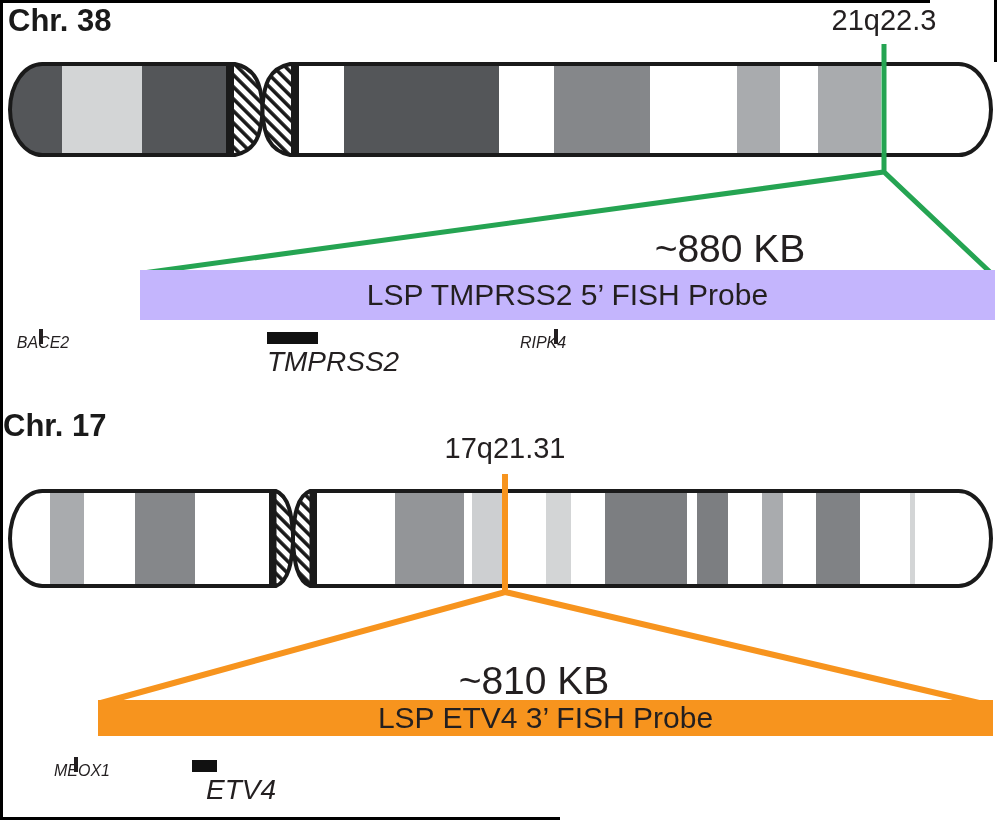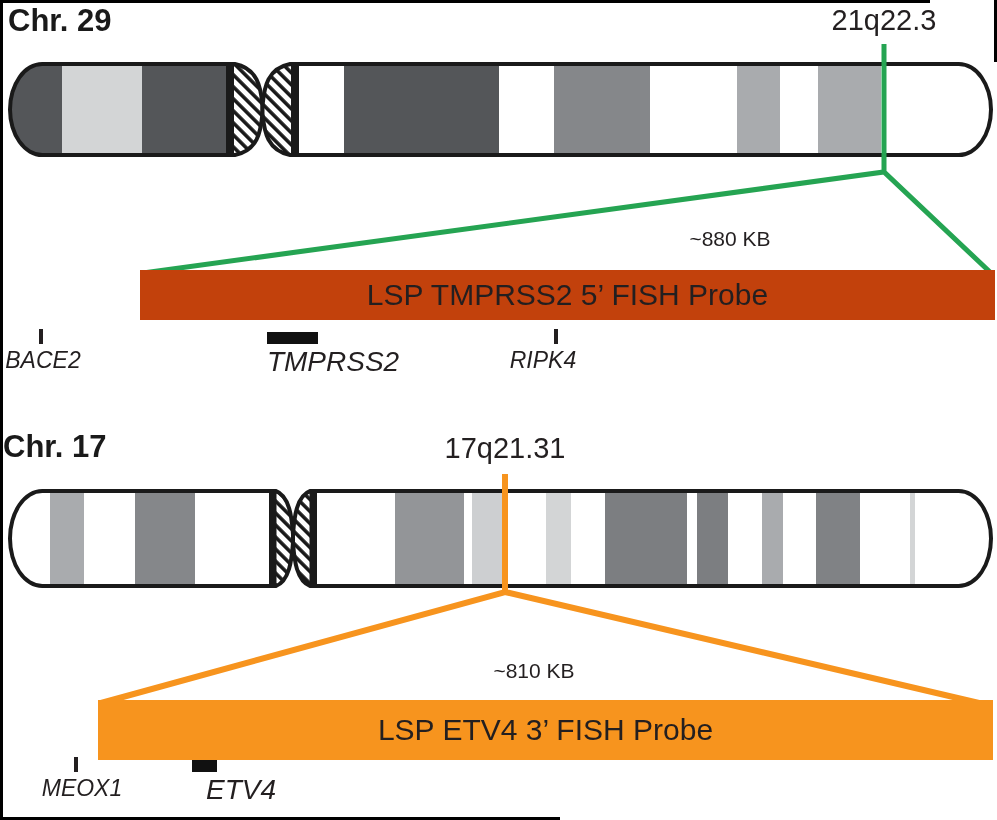--- a/index.html
+++ b/index.html
@@ -11,25 +11,25 @@
   
   .frame{position:absolute;background:#000;z-index:30;}
   #frame-top{left:0;top:0;width:930px;height:3px;}
   #frame-left{left:0;top:0;width:3px;height:820px;}
   #frame-bottom{left:0;top:817px;width:560px;height:3px;}
   #frame-right{left:994px;top:0;width:3px;height:62px;}
 
   
   .chrom-title{position:absolute;font-weight:bold;font-size:31px;color:#1A1A1A;z-index:12;}
   #chr21-title{left:8px;top:3px;}
-  #chr17-title{left:3px;top:429px;}
+  #chr17-title{left:3px;top:408px;}
   .locus-label{position:absolute;font-size:29px;transform:translateX(-50%);z-index:12;}
   #chr21-locus{left:884px;top:4px;}
   #chr17-locus{left:505px;top:432px;}
-  .kb-label{position:absolute;font-size:21px;transform:translateX(-50%);z-index:12;}
+  .kb-label{position:absolute;font-size:39px;transform:translateX(-50%);z-index:12;}
   #chr21-kb{left:730px;top:227px;}
   #chr17-kb{left:506px;top:659px;margin-left:28px;}
 
   
   .chromosome{position:absolute;left:8px;width:985px;z-index:2;}
   #chr21-chrom{top:62px;height:95px;}
   #chr17-chrom{top:489px;height:99px;}
   .arm{
     position:absolute;top:0;bottom:0;box-sizing:border-box;
     border:4px solid #1A1A1A;background:#fff;overflow:hidden;
@@ -47,41 +47,41 @@
 
   
   #connectors{position:absolute;left:0;top:0;width:997px;height:820px;z-index:6;pointer-events:none;}
 
   
   .probe-box{
     position:absolute;display:flex;align-items:center;justify-content:center;
     font-size:30px;color:#231F20;z-index:8;
   }
   #chr21-probe{left:140px;top:270px;width:855px;height:50px;}
-  #chr17-probe{left:98px;top:700px;width:895px;height:60px;}
+  #chr17-probe{left:98px;top:700px;width:895px;height:36px;}
 
   
   .gene-row{position:absolute;left:0;width:997px;z-index:12;}
   #chr21-genes{top:329px;height:60px;}
   #chr17-genes{top:757px;height:60px;}
   .gene-tick{position:absolute;top:0;width:3.5px;height:15px;background:#231F20;}
   .gene-bar{position:absolute;top:3px;height:12px;background:#111111;}
   .gene-label{position:absolute;font-style:italic;transform:translateX(-50%);white-space:nowrap;}
-  .gene-label.small{top:18px;font-size:23px;}
+  .gene-label.small{top:5px;font-size:16px;}
   .gene-label.large{top:17px;font-size:28px;}
 </style>
 </head>
 <body>
 
 <div class="frame" id="frame-top"></div>
 <div class="frame" id="frame-left"></div>
 <div class="frame" id="frame-bottom"></div>
 <div class="frame" id="frame-right"></div>
 
-<div class="chrom-title" id="chr21-title">Chr. 29</div>
+<div class="chrom-title" id="chr21-title">Chr. 38</div>
 <div class="locus-label" id="chr21-locus">21q22.3</div>
 
 <div class="chromosome" id="chr21-chrom">
   <div class="arm p-arm" id="chr21-p" style="background: rgb(84, 86, 89);">
       <div class="band" style="left: 23.4%; width: 37.4%; background: rgb(211, 213, 214);"></div>
     </div>
   <svg class="centromere" id="chr21-cen" viewBox="0 0 65 95" preserveAspectRatio="none">
     <defs>
       <pattern id="hatch21" width="8.5" height="8.5" patternUnits="userSpaceOnUse" patternTransform="rotate(-45)">
         <rect width="8.5" height="8.5" fill="#ffffff"></rect>
@@ -94,21 +94,21 @@
   <div class="arm q-arm" id="chr21-q">
       <div class="band" style="left: 6.45%; width: 22.6%; background: rgb(84, 86, 89);"></div>
       <div class="band" style="left: 36.96%; width: 13.9%; background: rgb(133, 135, 138);"></div>
       <div class="band" style="left: 63.47%; width: 6.3%; background: rgb(169, 171, 174);"></div>
       <div class="band" style="left: 75.21%; width: 9.17%; background: rgb(169, 171, 174);"></div>
     </div>
 </div>
 
 <div class="kb-label" id="chr21-kb">~880 KB</div>
 
-<div class="probe-box" id="chr21-probe" style="background: #c2410c;">
+<div class="probe-box" id="chr21-probe" style="background: #c4b5fd;">
   <span>LSP TMPRSS2 5’ FISH Probe</span>
 </div>
 
 <div class="gene-row" id="chr21-genes">
     <div class="gene-tick" style="left: 39.25px;"></div>
     <div class="gene-label small" style="left: 43px;">BACE2</div>
     <div class="gene-bar" style="left: 266.5px; width: 51px;"></div>
     <div class="gene-label large" style="left: 293px; margin-left: 40px;">TMPRSS2</div>
     <div class="gene-tick" style="left: 554.25px;"></div>
     <div class="gene-label small" style="left: 543px;">RIPK4</div>

